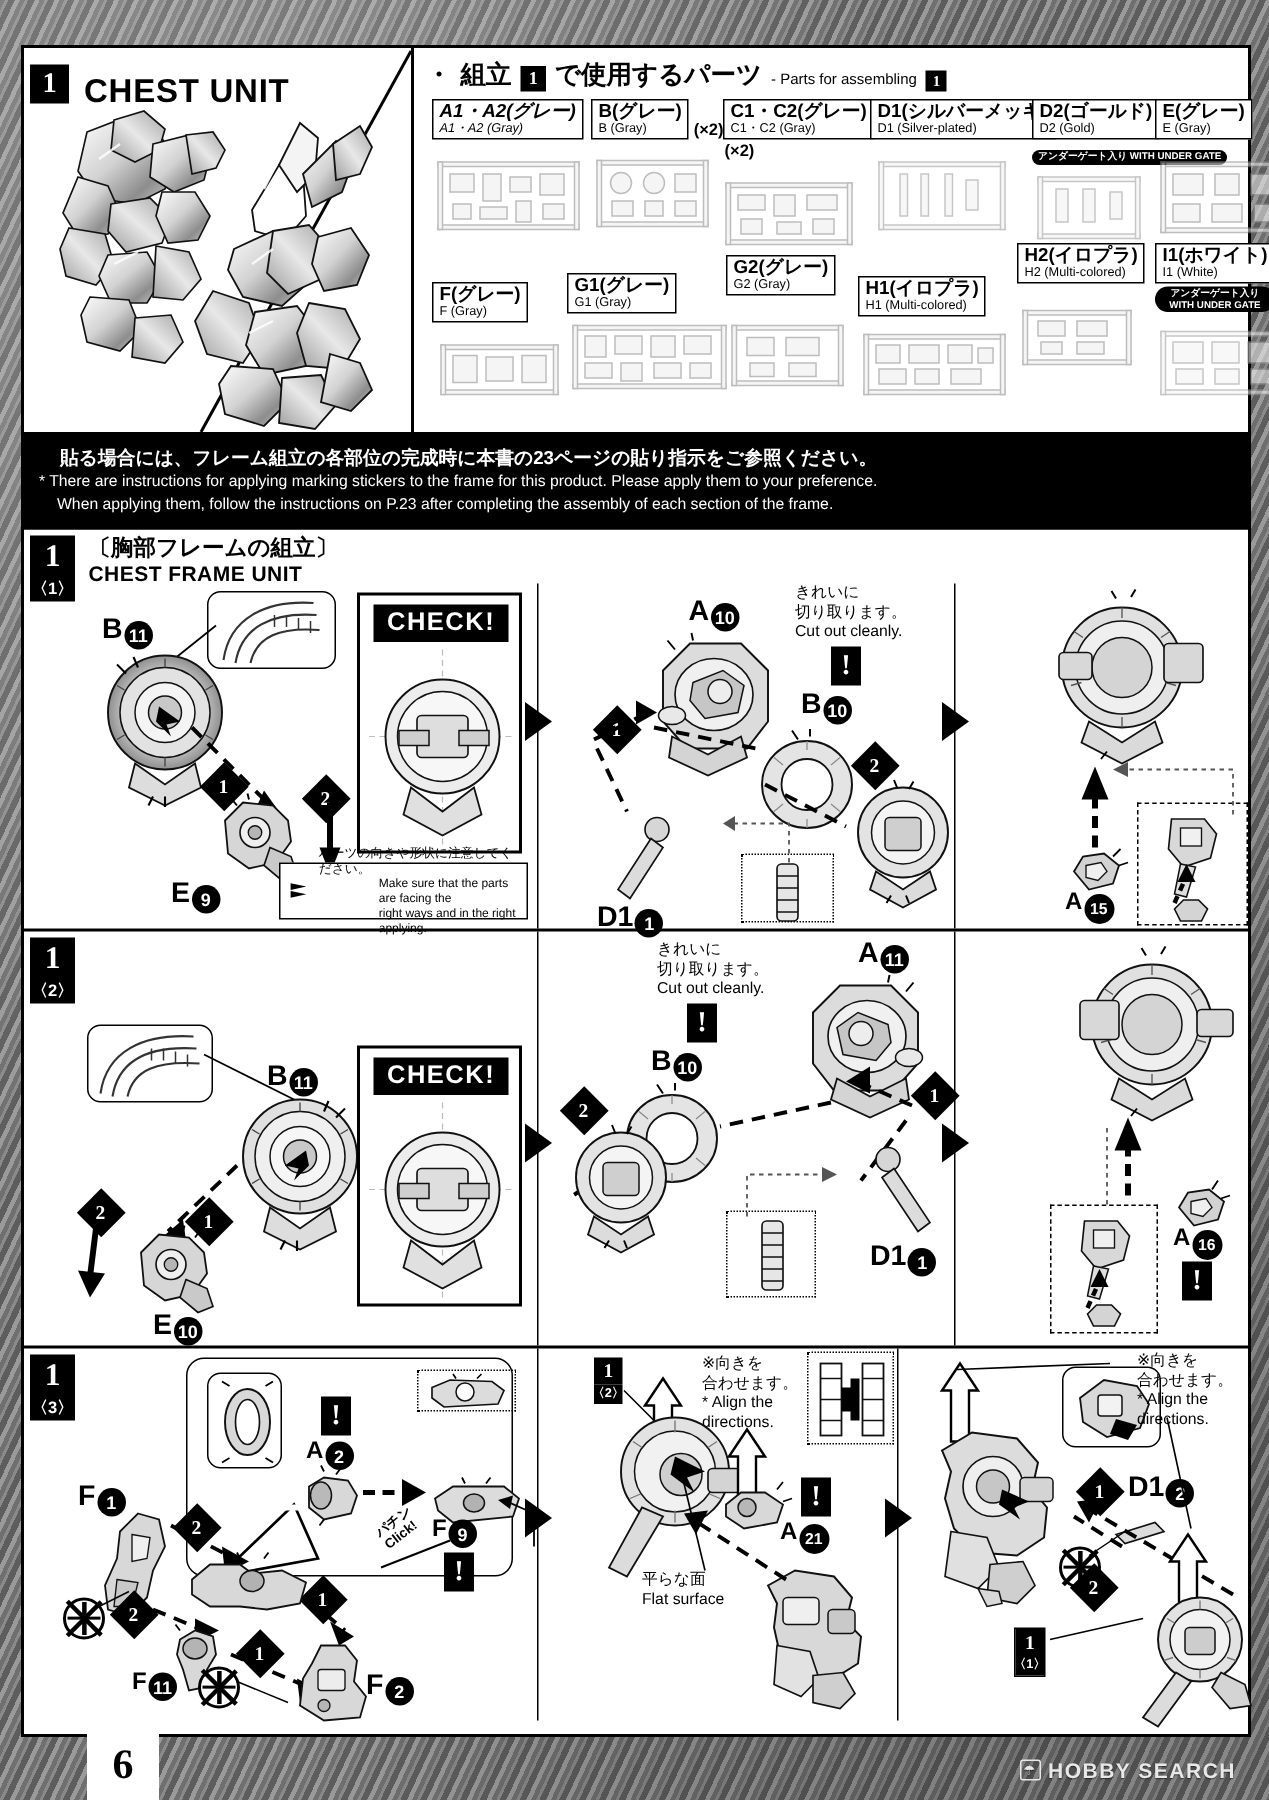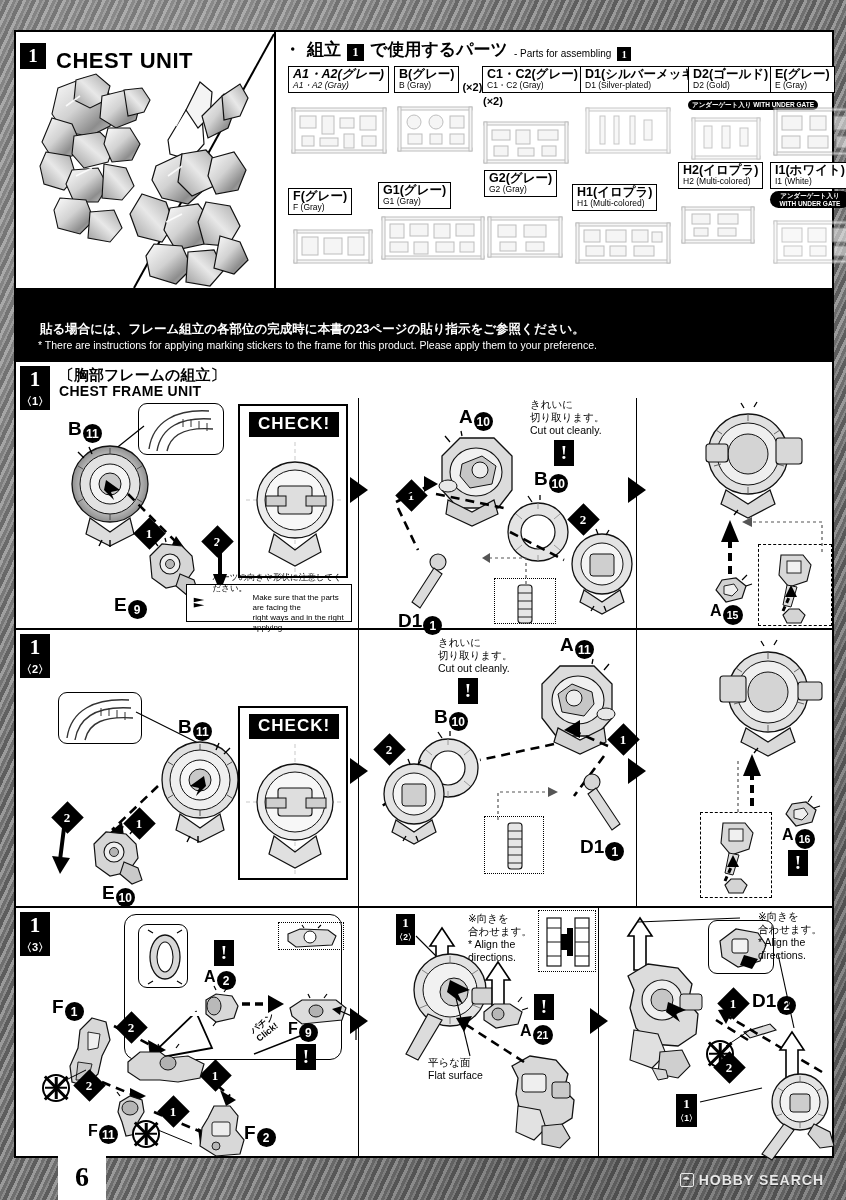--- a/index.html
+++ b/index.html
@@ -102,22 +102,22 @@
   
   .runner{
     position:absolute; opacity:.55;
   }
 
   
   .notice{
     background:#000; color:#fff; padding:6px 10px 7px 10px; border-bottom:2px solid #000;
   }
   .notice .jp1{ font-size:12.5px; font-weight:bold; line-height:1.45; }
-  .notice .jp2{ font-size:12.5px; font-weight:bold; line-height:1.45; padding-left:14px;margin-top:24px; }
-  .notice .en1{ font-size:10.5px; line-height:1.4;margin-left:12px; }
+  .notice .jp2{ font-size:12.5px; font-weight:bold; line-height:1.45; padding-left:14px; }
+  .notice .en1{ font-size:10.5px; line-height:1.4; }
   .notice .en2{ font-size:10.5px; line-height:1.4; padding-left:12px; }
 
   
   .step-block{ position:relative; border-bottom:2px solid #000; }
   .step-head{ display:flex; align-items:flex-start; gap:9px; padding:4px 0 0 4px; }
   .step-num-col{ width:30px; }
   .big-num{
     background:#000;color:#fff;width:30px;height:27px;
     display:flex;align-items:center;justify-content:center;
     font-size:21px;font-weight:bold;font-family:"Liberation Serif",serif;
@@ -558,20 +558,21 @@
             <rect x="62" y="30" width="18" height="10"></rect>
           </g>
         </svg>
       </div>
     </div>
   </div>
 
   <div class="notice">
     <div class="jp2">貼る場合には、フレーム組立の各部位の完成時に本書の23ページの貼り指示をご参照ください。</div>
     <div class="en1">* There are instructions for applying marking stickers to the frame for this product. Please apply them to your preference.</div>
+    <div class="en2">When applying them, follow the instructions on P.23 after completing the assembly of each section of the frame.</div>
   </div>
 
   <div class="step-block" style="height:268px;">
     <div class="step-head">
       <div class="step-num-col">
         <div class="big-num">1</div>
         <div class="sub-num">〈1〉</div>
       </div>
       <div class="step-title">
         <div class="jp">〔胸部フレームの組立〕</div>
@@ -908,21 +909,21 @@
       <div class="tnote" style="left:422px;top:6px;">
         <div class="jp">きれいに</div>
         <div class="jp">切り取ります。</div>
         <div class="en">Cut out cleanly.</div>
       </div>
       <div class="bang" style="left:442px;top:48px;">!</div>
       <div class="callout" style="left:418px;top:76px;">
         <span>B</span><span class="cnum">10</span>
       </div>
 
-      <div class="callout" style="left:544px;top:4px;text-align:right;">
+      <div class="callout" style="left:556px;top:4px;text-align:right;">
         <span>A</span><span class="cnum">11</span>
       </div>
       <svg class="art" style="left:518px;top:28px;width:94px;height:94px;" viewBox="0 0 94 94">
         <path d="M78 26 l-18 -18 -34 0 -18 18 0 34 14 18 40 0 16 -18z" fill="#dcdcdc" stroke="#111" stroke-width="1.3"></path>
         <ellipse cx="44" cy="42" rx="26" ry="24" fill="#f0f0f0" stroke="#111" stroke-width="1.1"></ellipse>
         <path d="M58 34 l-20 -8 -14 10 4 18 22 4 10 -12z" fill="#c6c6c6" stroke="#111" stroke-width="1"></path>
         <circle cx="40" cy="40" r="8" fill="#ededed" stroke="#111" stroke-width="1"></circle>
         <ellipse cx="72" cy="56" rx="9" ry="6" fill="#e8e8e8" stroke="#111" stroke-width="1"></ellipse>
         <path d="M70 70 l-24 12 -22 -12 -4 14 26 12 26 -12z" fill="#d4d4d4" stroke="#111" stroke-width="1.2"></path>
         <g stroke="#000" stroke-width="1.3">

